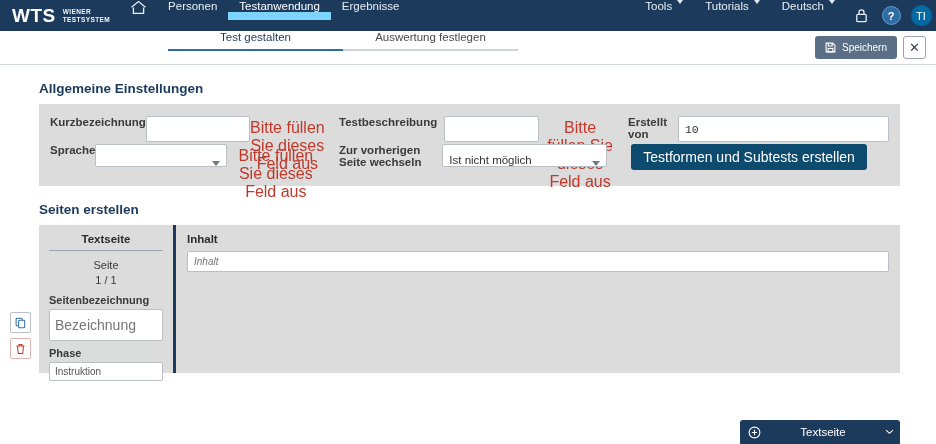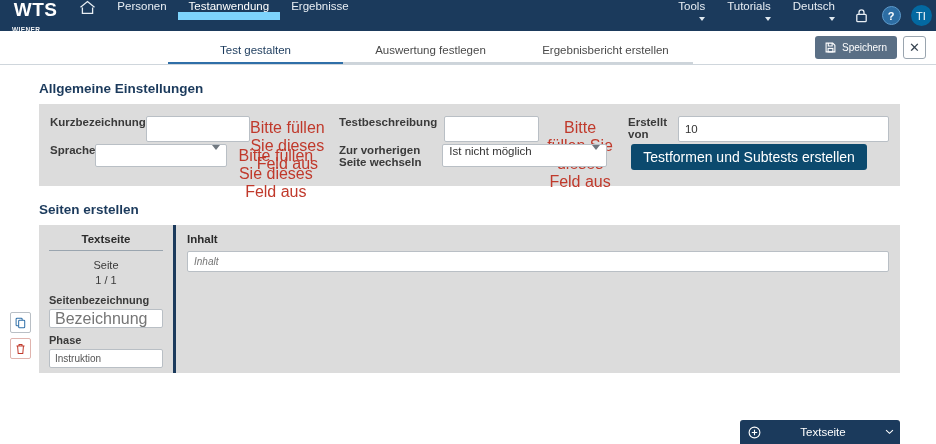--- a/index.html
+++ b/index.html
@@ -20,21 +20,20 @@
     background: #1b3a5c;
     display: flex;
     align-items: stretch;
     color: #fff;
   }
   .brand {
     display: flex;
     align-items: center;
     padding: 0 10px 0 12px;
     gap: 7px;
-    flex-direction: column;
   }
   .brand-wts {
     font-size: 19px;
     font-weight: bold;
     letter-spacing: 0.5px;
     line-height: 1;
   }
   .brand-sub {
     font-size: 6.5px;
     line-height: 8px;
@@ -61,27 +60,26 @@
     border-bottom: 8px solid #7dd3fc;
     color: #ffffff;
   }
   .nav-spacer { flex: 1; }
   .nav-right {
     display: flex;
     align-items: stretch;
   }
   .nav-drop {
     display: flex;
-    align-items: flex-end;
+    align-items: flex-start;
     gap: 5px;
     padding: 0 11px;
     font-size: 11.5px;
     color: #e8eef4;
     cursor: pointer;
-    flex-direction: column;
   }
   .caret {
     width: 0; height: 0;
     border-left: 3.5px solid transparent;
     border-right: 3.5px solid transparent;
     border-top: 4px solid #dfe8f0;
     display: inline-block;
   }
   .icon-btn {
     display: flex;
@@ -112,21 +110,21 @@
   .stepbar {
     height: 34px;
     background: #ffffff;
     border-bottom: 1px solid #cfd6dc;
     display: flex;
     align-items: center;
     position: relative;
   }
   .steps {
     display: flex;
-    align-items: flex-end;
+    align-items: flex-start;
     height: 100%;
     margin-left: 168px;
   }
   .step {
     width: 175px;
     text-align: center;
     font-size: 11.5px;
     color: #4a4a4a;
     padding-bottom: 6px;
     border-bottom: 2px solid #cdd4da;
@@ -204,40 +202,40 @@
   }
   .inp {
     height: 23px;
     background: #fff;
     border: 1px solid #b9bfc5;
     border-radius: 2px;
     width: 100%;
     font-size: 11.5px;
     padding: 12px 6px;
     color: #333;
-    font-family: Liberation Sans, sans-serif;
+    font-family: Liberation Mono, monospace;
   }
   .err {
     color: #c0392b;
     font-size: 16px;
     margin-top: 3px;
     height: 13px;
     text-align: center;
   }
   .sel {
     height: 23px;
     background: #fff;
     border: 1px solid #b9bfc5;
     border-radius: 2px;
     width: 100%;
     font-size: 11.5px;
     padding: 0 6px;
     color: #333;
     display: flex;
-    align-items: flex-start;
+    align-items: flex-end;
     justify-content: space-between;
     cursor: pointer;
   }
   .sel .caret-d {
     width: 0; height: 0;
     border-left: 4px solid transparent;
     border-right: 4px solid transparent;
     border-top: 5px solid #707880;
   }
   .btn-primary {
@@ -282,26 +280,26 @@
     margin-top: 7px;
     line-height: 15px;
   }
   .lbl-small {
     font-size: 11px;
     font-weight: bold;
     color: #3a3a3a;
     margin: 6px 0 3px 0;
   }
   .inp-sm {
-    height: 19px;
+    height: 32px;
     background: #fff;
     border: 1px solid #b9bfc5;
     border-radius: 2px;
     width: 100%;
-    font-size: 16px;
+    font-size: 14px;
     padding: 0 5px;
     color: #333;
     font-family: "Liberation Sans", sans-serif;
   }
   .sel-sm {
     height: 19px;
     background: #fff;
     border: 1px solid #b9bfc5;
     border-radius: 2px;
     width: 100%;
@@ -445,23 +443,20 @@
   </div>
 </div>
 
 <div class="stepbar">
   <div class="steps">
     <div class="step active">
       <span>Test gestalten</span>
     </div>
     <div class="step">
       <span>Auswertung festlegen</span>
-    </div>
-    <div class="step">
-      <span>Ergebnisbericht erstellen</span>
     </div>
   </div>
   <div class="step-right">
     <button class="btn-save">
       <span>
         <svg width="11" height="11" viewBox="0 0 12 12" fill="none" stroke="#ffffff" stroke-width="1.2">
           <path d="M1.2 1.2 h7.2 l2.4 2.4 v7.2 h-9.6 z"></path>
           <path d="M3.6 1.2 v3.2 h4.2 V1.2"></path>
           <rect x="3.4" y="7" width="5.2" height="3.8"></rect>
         </svg>

